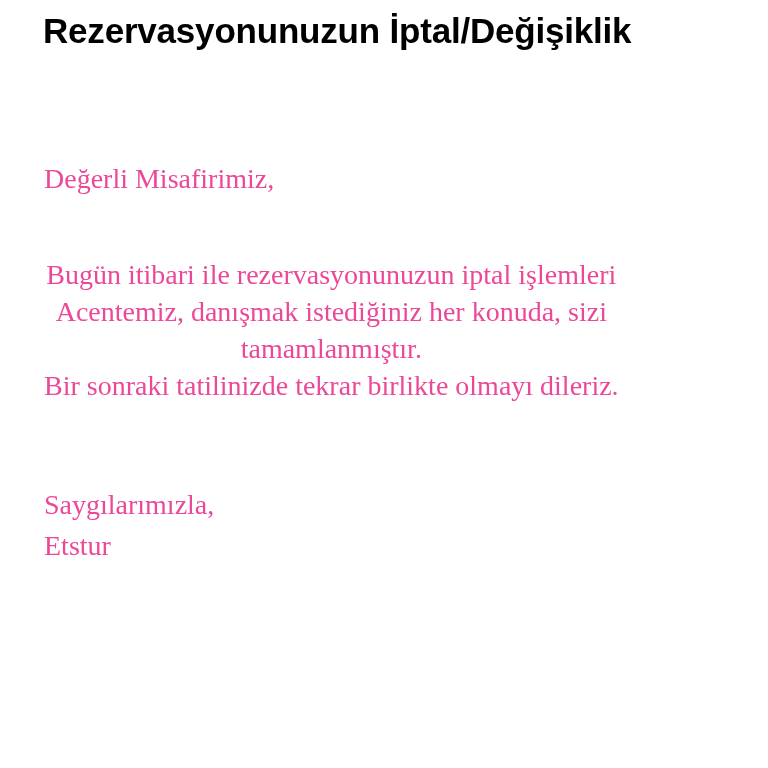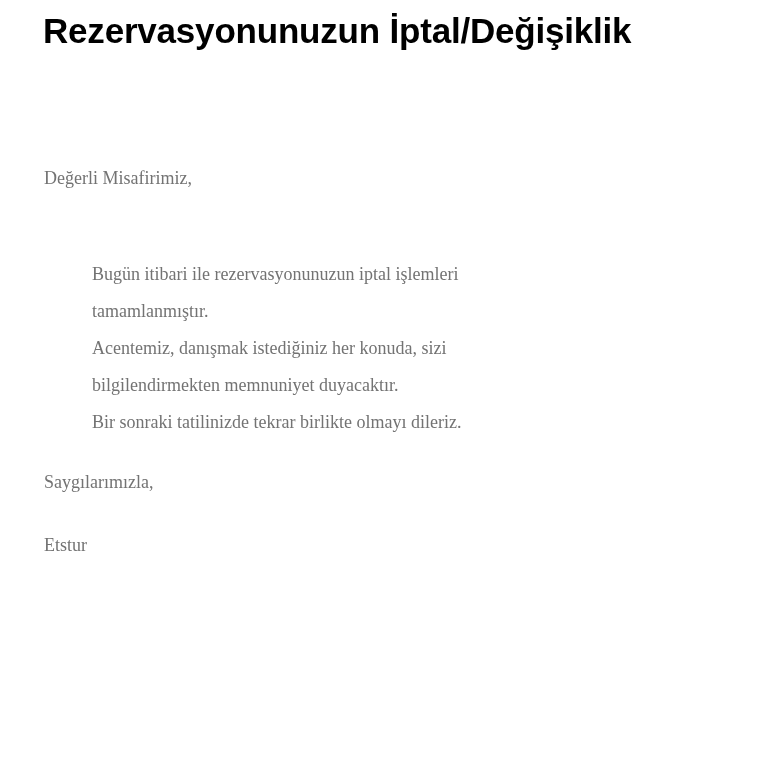--- a/index.html
+++ b/index.html
@@ -27,49 +27,49 @@
       font-size: 35px;
       line-height: 49px;
       letter-spacing: -0.2px;
       color: #000000;
     }
     .title span { display: block; white-space: nowrap; }
     .body-text {
       position: absolute;
       left: 44px;
       font-family: "Liberation Serif", serif;
-      font-size: 18px;
+      font-size: 28px;
       line-height: 37px;
-      color: #737373;
+      color: #ec4899;
       margin: 0;
+      text-align: center;
     }
     .body-text span { display: block; white-space: nowrap; }
     .greeting { top: 160px; }
-    .main-para { top: 256px; margin-left: 48px; }
-    .closing { top: 464px; }
+    .main-para { top: 256px; }
+    .closing { top: 486px; }
     .signature { top: 527px; }
   </style>
 </head>
 <body>
 
 <div class="page">
   <h1 class="title">
     <span>Etstur 11423000000No'lu</span>
     <span>Rezervasyonunuzun İptal/Değişiklik</span>
   </h1>
 
   <p class="body-text greeting">
     <span>Değerli Misafirimiz,</span>
   </p>
 
   <p class="body-text main-para">
     <span>Bugün itibari ile rezervasyonunuzun iptal işlemleri</span>
+    <span>Acentemiz, danışmak istediğiniz her konuda, sizi</span>
     <span>tamamlanmıştır.</span>
-    <span>Acentemiz, danışmak istediğiniz her konuda, sizi</span>
-    <span>bilgilendirmekten memnuniyet duyacaktır.</span>
     <span>Bir sonraki tatilinizde tekrar birlikte olmayı dileriz.</span>
   </p>
 
   <p class="body-text closing">
     <span>Saygılarımızla,</span>
   </p>
 
   <p class="body-text signature">
     <span>Etstur</span>
   </p>

